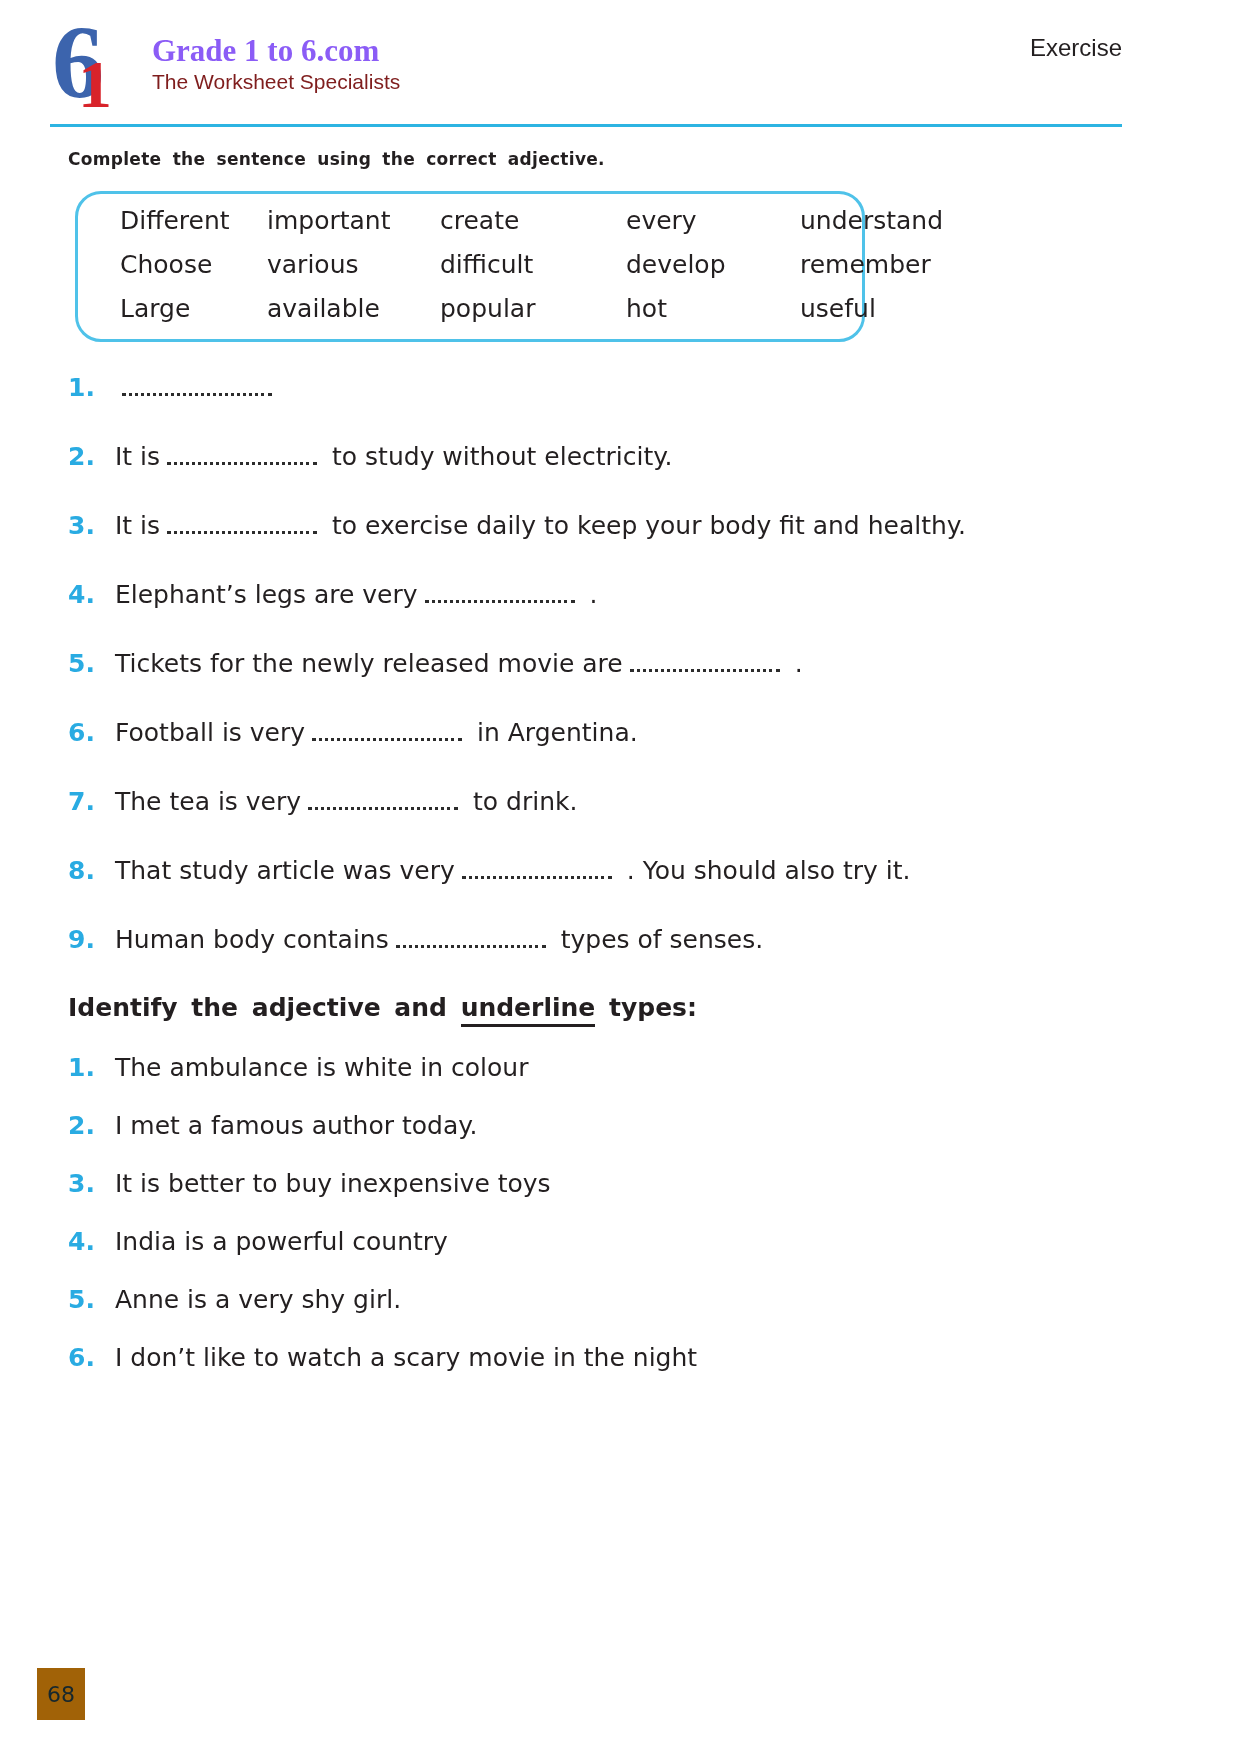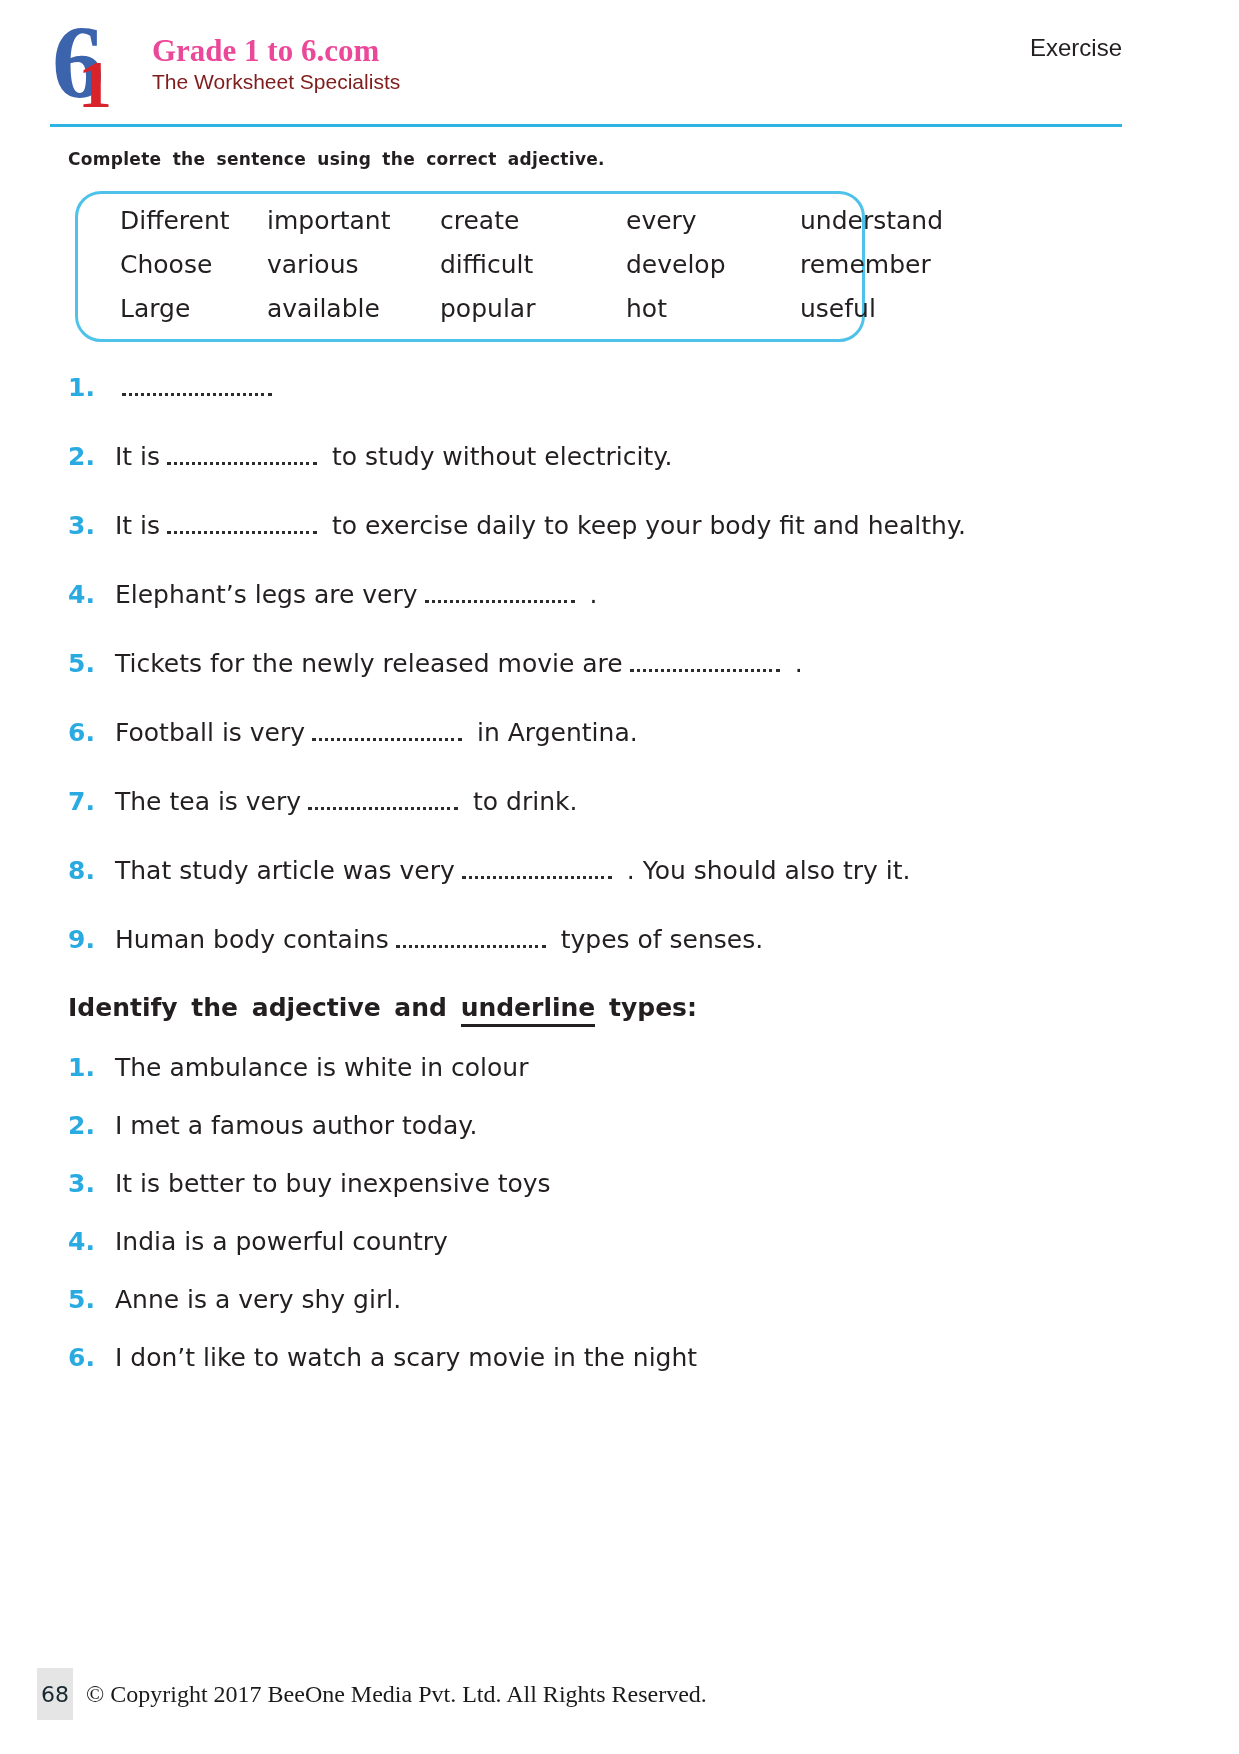--- a/index.html
+++ b/index.html
@@ -25,21 +25,21 @@
     font-size:104px; line-height:104px; color:#3c64ad;
   }
   .logo-one {
     position:absolute; left:26px; top:26px;
     font-family:"Liberation Serif", serif; font-weight:bold;
     font-size:68px; line-height:68px; color:#d8232a;
   }
   .brand-text { padding-top:10px; }
   .brand-title {
     font-family:"Liberation Serif", serif; font-weight:bold;
-    font-size:31px; line-height:34px; color:#ec4899;
+    font-size:31px; line-height:34px; color:#8b5cf6;
   }
   .brand-sub {
     font-family:"Liberation Sans", sans-serif;
     font-size:21px; line-height:27px; color:#7f1d1d;
   }
   .masthead { text-align:right; padding-top:10px; }
   .doc-title {
     font-family:"Liberation Sans", sans-serif; font-weight:700;
     font-size:45px; line-height:48px; letter-spacing:-1px; color:#231f20;
   }
@@ -82,21 +82,21 @@
   .h2 { margin:14px 0 30px 0; font-size:25px; font-weight:bold; word-spacing:5px; }
   .u-word { border-bottom:3px solid #231f20; padding-bottom:2px; }
   .items2 .item { margin-bottom:27px; }
 
   
   .footer {
     position:absolute; left:37px; top:1668px;
     display:flex; align-items:center;
   }
   .page-box {
-    width:36px; height:52px; background:#e5e5e5;
+    width:48px; height:52px; background:#a16207;
     display:flex; align-items:center; justify-content:center;
     font-size:22px; color:#15272e;
   }
   .copyright {
     margin-left:13px;
     font-family:"Liberation Serif", serif;
     font-size:24px; color:#1a1a1a;
   }
 </style>
 </head>
@@ -234,14 +234,13 @@
     <div class="item">
       <span class="num">6.</span>
       <span class="txt">I don’t like to watch a scary movie in the night</span>
     </div>
 
   </div>
 </div>
 
 <div class="footer">
   <div class="page-box">68</div>
-  <div class="copyright">© Copyright 2017 BeeOne Media Pvt. Ltd. All Rights Reserved.</div>
 </div>
 
 </body></html>

